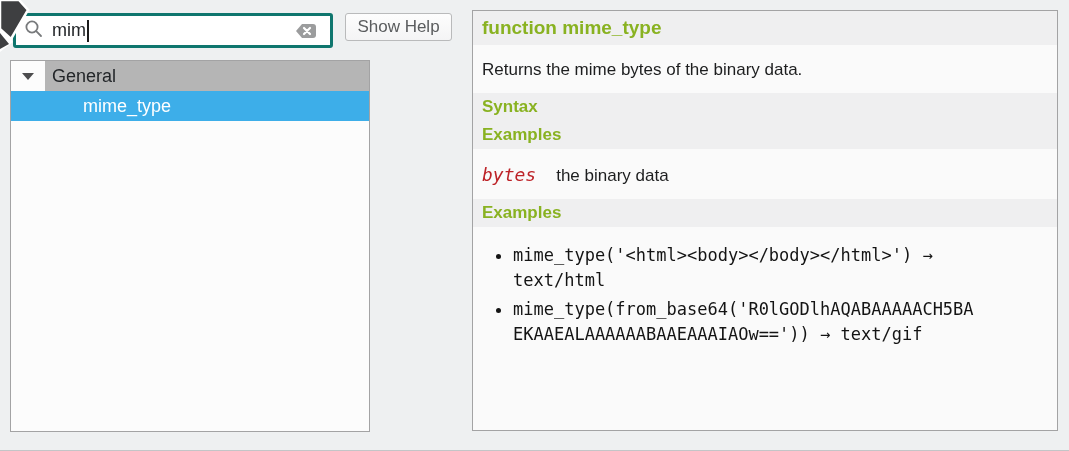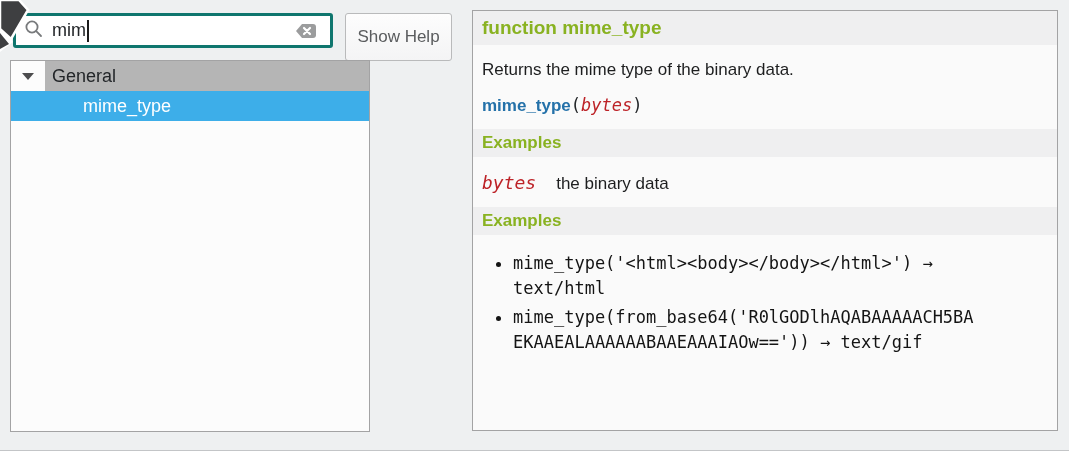--- a/index.html
+++ b/index.html
@@ -16,21 +16,21 @@
     position:absolute; left:13px; top:13px; width:320px; height:35px;
     background:#ffffff; border:3px solid #0f766e; border-radius:3px;
     display:flex; align-items:center; padding:0 8px;
   }
   .search-box .mag { flex:0 0 auto; margin-right:9px; }
   .search-text { font-size:18px; color:#232629; white-space:pre; }
   .caret { display:inline-block; width:2px; height:22px; background:#1b1b1b; vertical-align:middle; margin-left:1px; }
   .clear-btn { margin-left:auto; margin-right:5px; cursor:pointer; border:none; background:none; display:flex; }
 
   .help-btn {
-    position:absolute; left:345px; top:13px; width:107px; height:48px;
+    position:absolute; left:345px; top:13px; width:107px; height:28px;
     background:linear-gradient(#fdfdfd,#f4f4f5);
     border:1px solid #b9babb; border-radius:3px;
     font-family:"Liberation Sans", sans-serif;
     font-size:17px; color:#5a5c5e; text-align:center; cursor:pointer;
   }
 
   
   .tree-panel {
     position:absolute; left:10px; top:60px; width:360px; height:372px;
     background:#fcfcfc; border:1px solid #a3a3a4;
@@ -102,25 +102,23 @@
           <span class="tri-down"></span>
         </span>
       <span class="group-label-cell">General</span>
     </div>
     <div class="tree-item-row">mime_type</div>
   </div>
 
   <div class="doc-panel">
     <div class="strip title-strip">function mime_type</div>
 
-    <div class="doc-desc">Returns the mime type of the binary data.</div>
+    <div class="doc-desc">Returns the mime bytes of the binary data.</div>
 
-    <div class="syntax-line">
-      <span class="fn-name">mime_type</span><span class="mono">(</span><span class="arg-token">bytes</span><span class="mono">)</span>
-    </div>
+    <div class="strip">Syntax</div>
 
     <div class="strip">Examples</div>
     <div class="args-row">
       <span class="arg-token">bytes</span>
       <span class="arg-desc">the binary data</span>
     </div>
 
     <div class="strip">Examples</div>
     <ul class="examples-list">
       <li><span>mime_type('&lt;html&gt;&lt;body&gt;&lt;/body&gt;&lt;/html&gt;')</span> <span>→</span> <span>text/html</span></li>

